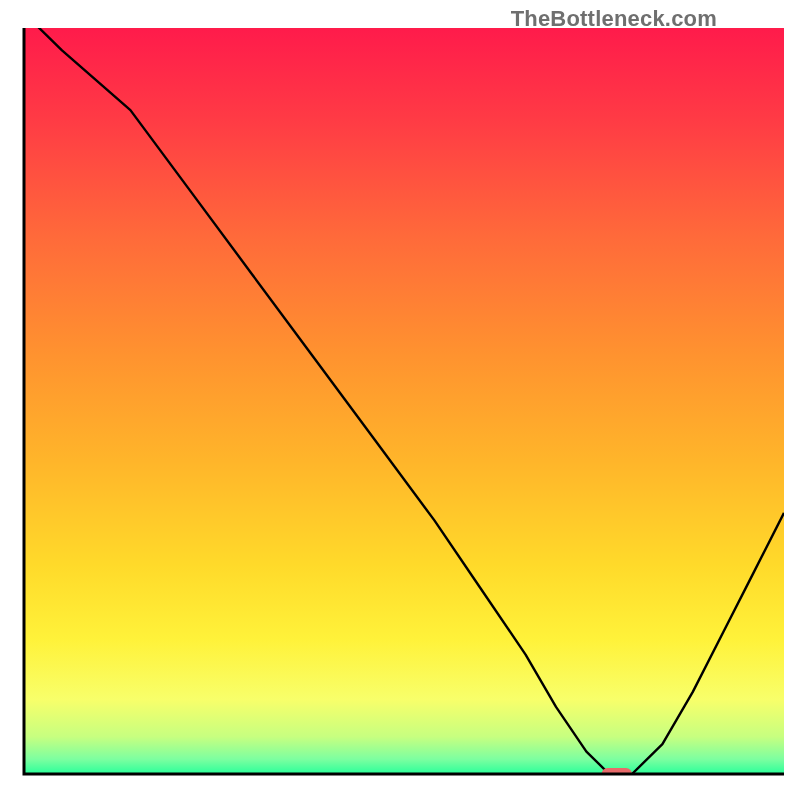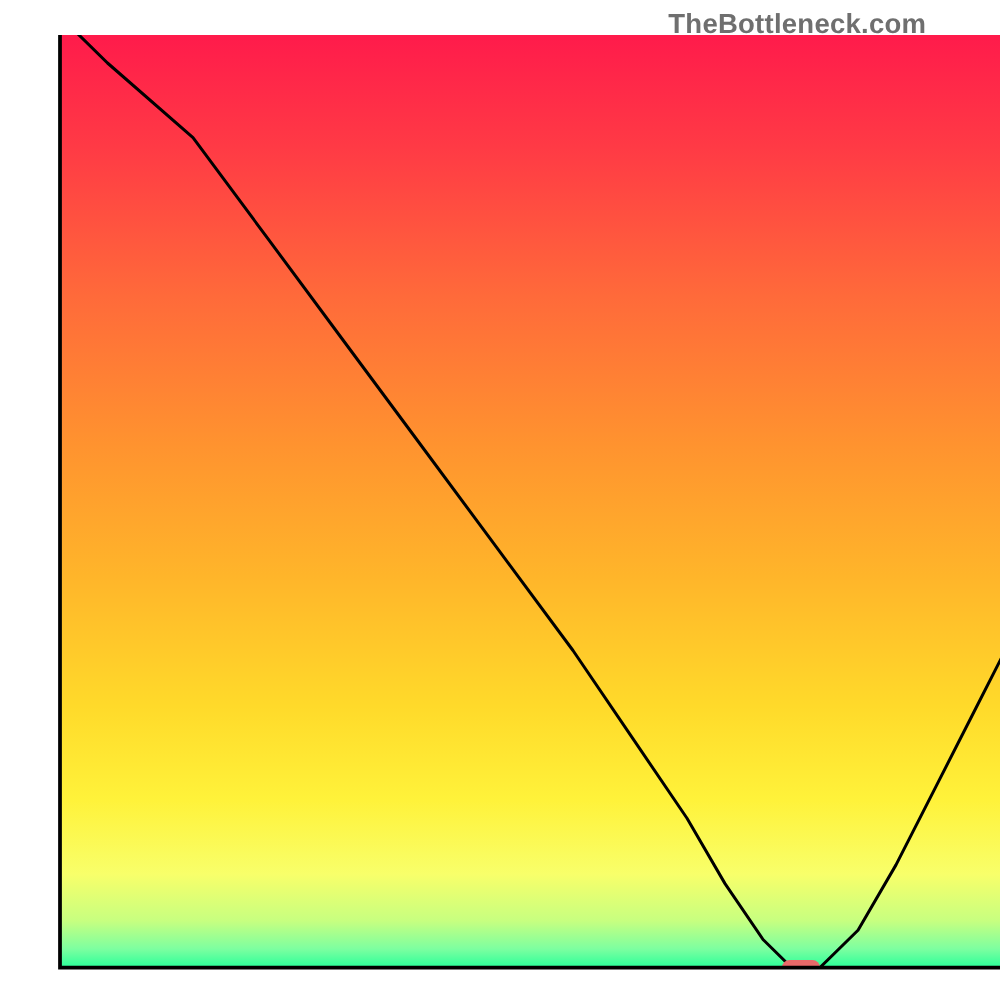--- a/index.html
+++ b/index.html
@@ -7,21 +7,20 @@
     padding: 0;
     width: 800px;
     height: 800px;
     background: #ffffff;
     overflow: hidden;
   }
   .container {
     position: relative;
     width: 731px;
     height: 800px;
-    margin-left: 24px;
   }
   .watermark {
     position: absolute;
     top: 6px;
     right: 14px;
     font-family: Arial, Helvetica, sans-serif;
     font-size: 22px;
     font-weight: 600;
     color: #6f6f6f;
     letter-spacing: 0.2px;

